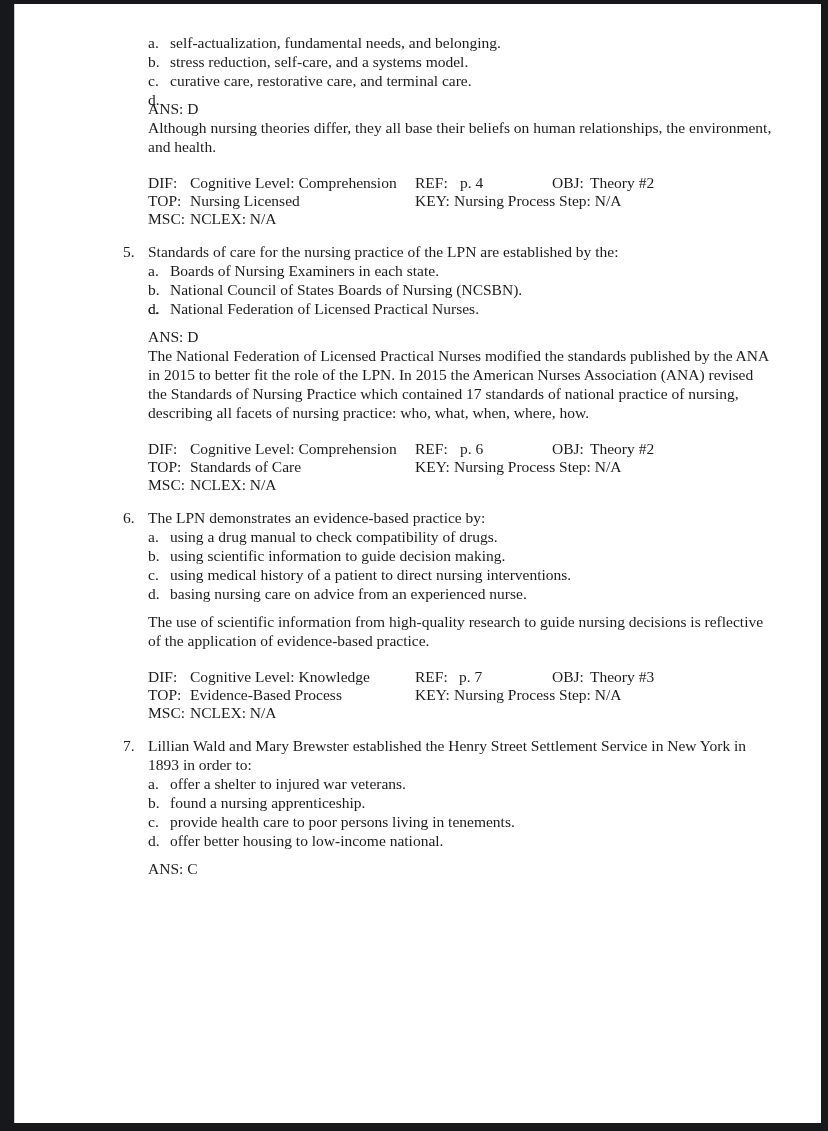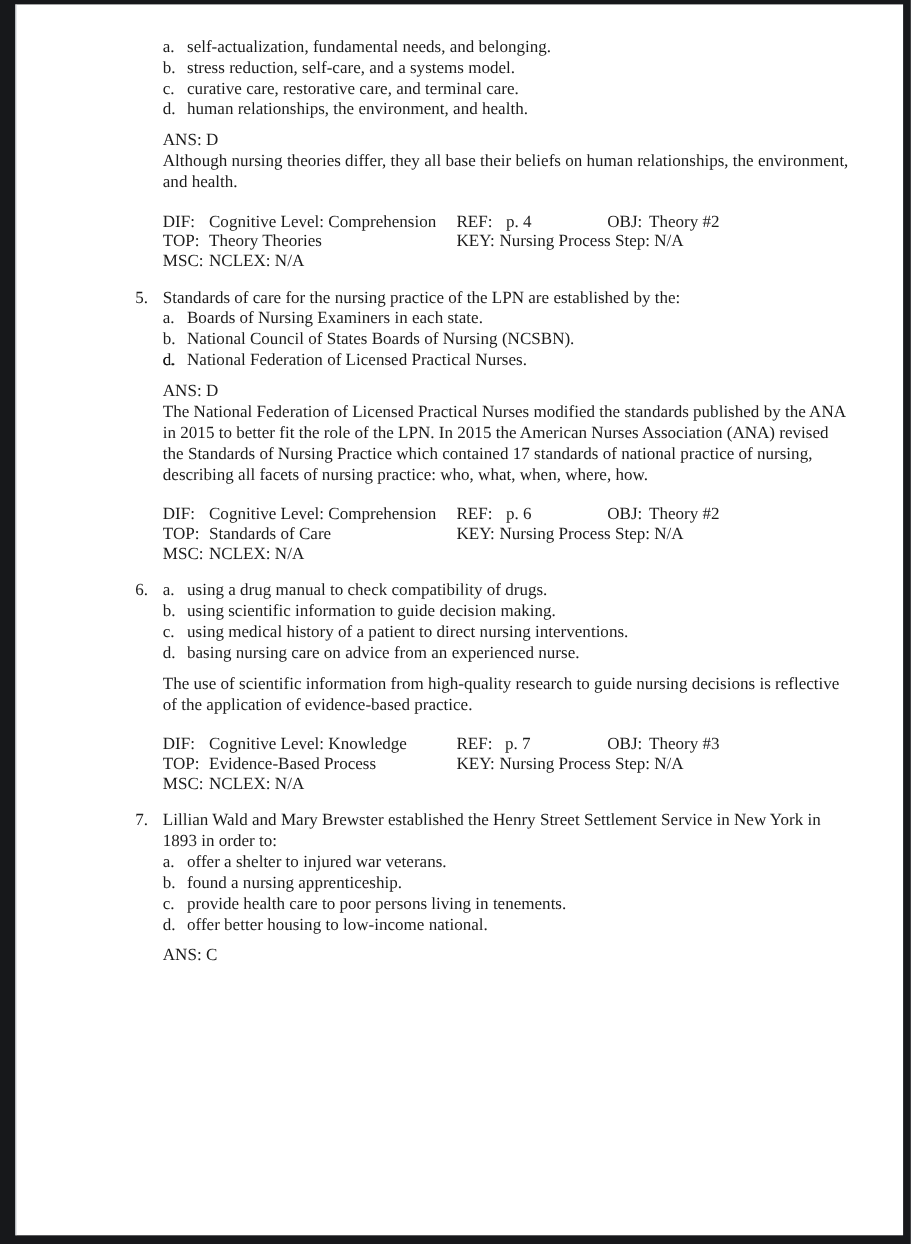--- a/index.html
+++ b/index.html
@@ -58,41 +58,40 @@
         <div class="opt-row">
           <span class="opt-letter">b.</span>
           <span>stress reduction, self-care, and a systems model.</span>
         </div>
         <div class="opt-row">
           <span class="opt-letter">c.</span>
           <span>curative care, restorative care, and terminal care.</span>
         </div>
         <div class="opt-row">
           <span class="opt-letter">d.</span>
-          <span>human relationships, the environment, and health.</span>
         </div>
       </div>
 
       <div class="ans-block">
         <div><span>ANS:</span> <span>D</span></div>
         <div>Although nursing theories differ, they all base their beliefs on human relationships, the environment, and health.</div>
       </div>
 
       <div class="meta-block">
         <div class="meta-row">
           <span style="left:0">DIF:</span>
           <span style="left:42px">Cognitive Level: Comprehension</span>
           <span style="left:267px">REF:</span>
           <span style="left:312px">p. 4</span>
           <span style="left:404px">OBJ:</span>
           <span style="left:442px">Theory #2</span>
         </div>
         <div class="meta-row">
           <span style="left:0">TOP:</span>
-          <span style="left:42px">Theory Theories</span>
+          <span style="left:42px">Nursing Licensed</span>
           <span style="left:267px">KEY:</span>
           <span style="left:306px">Nursing Process Step: N/A</span>
         </div>
         <div class="meta-row">
           <span style="left:0">MSC:</span>
           <span style="left:42px">NCLEX: N/A</span>
         </div>
       </div>
 
       <div class="question-block">
@@ -139,20 +138,21 @@
         </div>
         <div class="meta-row">
           <span style="left:0">MSC:</span>
           <span style="left:42px">NCLEX: N/A</span>
         </div>
       </div>
 
       <div class="question-block">
         <div class="q-para">
           <span class="q-num">6.</span>
+          <span>The LPN demonstrates an evidence-based practice by:</span>
         </div>
         <div class="opt-row">
           <span class="opt-letter">a.</span>
           <span>using a drug manual to check compatibility of drugs.</span>
         </div>
         <div class="opt-row">
           <span class="opt-letter">b.</span>
           <span>using scientific information to guide decision making.</span>
         </div>
         <div class="opt-row">

